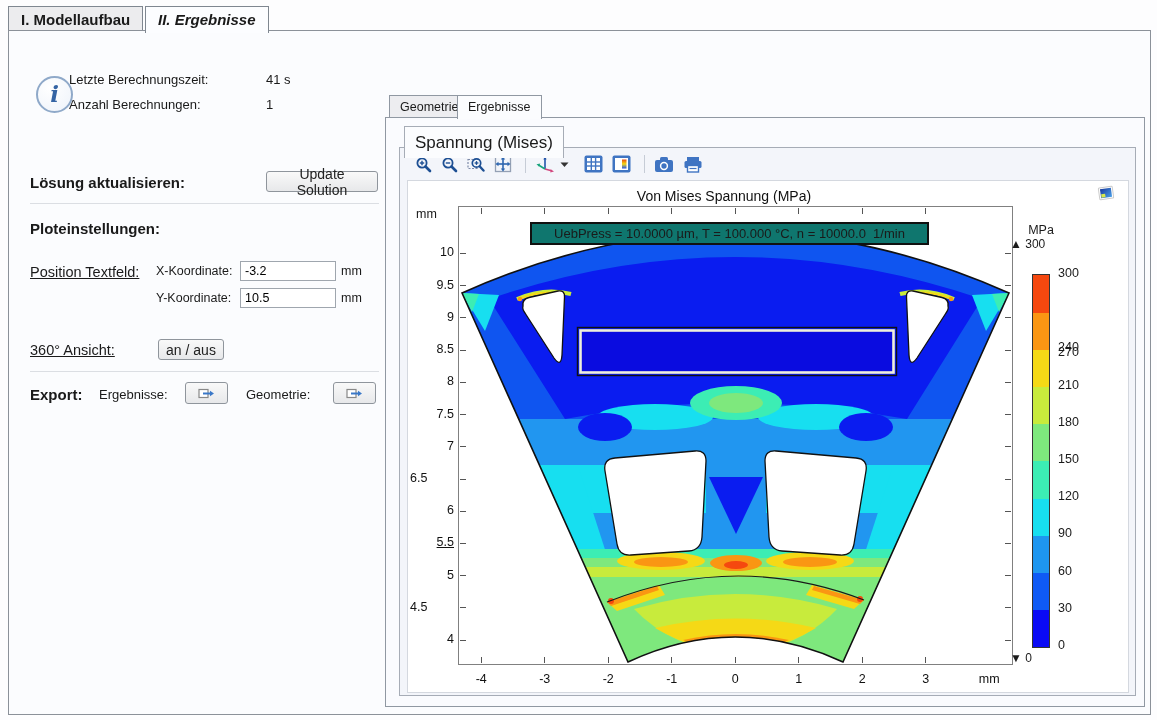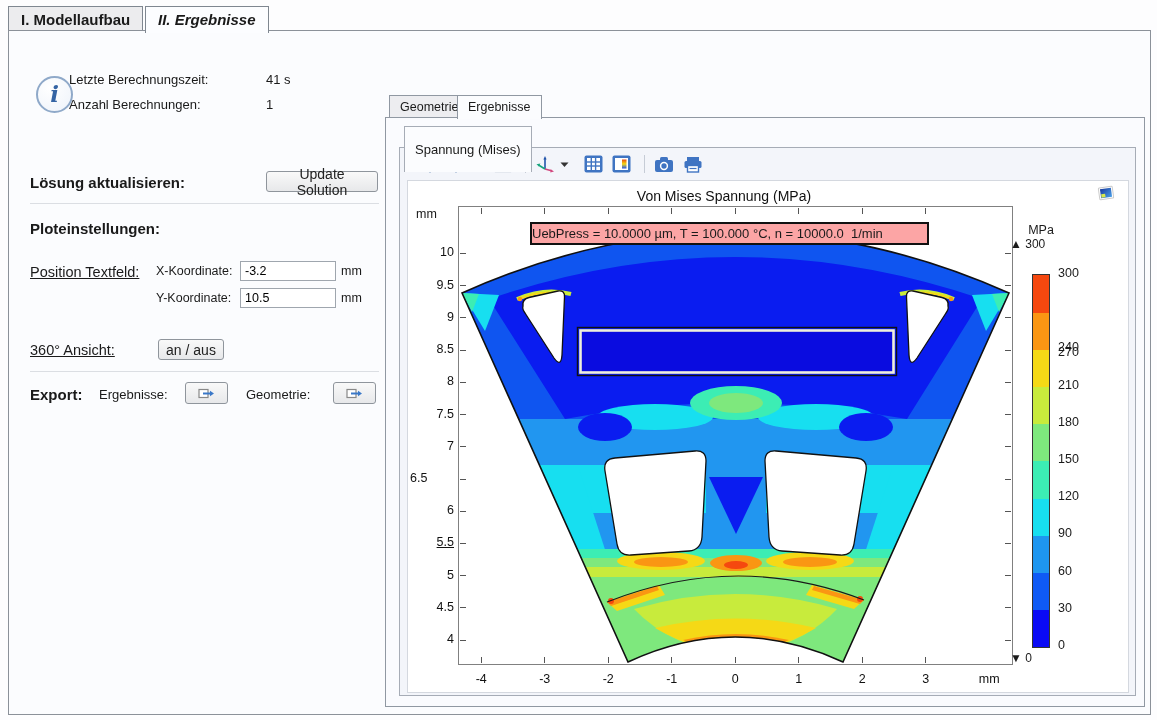--- a/index.html
+++ b/index.html
@@ -28,37 +28,37 @@
     border:2px solid #8fa9c9;background:radial-gradient(circle at 35% 30%,#ffffff,#eef3fa);
     display:flex;align-items:center;justify-content:center;}
   #info-circle span{font-family:"DejaVu Serif","Liberation Serif",serif;font-style:italic;
     font-weight:bold;font-size:23px;color:#3464a4;line-height:1;margin-top:-2px;}
   
   .gtab{position:absolute;height:22px;line-height:22px;padding:0 10px;font-size:12.5px;
     border:1px solid #9098a2;border-bottom:none;background:#ededf0;z-index:8;}
   .gtab.active{background:#fbfcfe;height:23px;z-index:10;}
   #graphics-outer{position:absolute;left:385px;top:117px;width:758px;height:588px;
     border:1px solid #9098a2;background:#fafbfe;z-index:9;}
-  .ptab{position:absolute;height:21px;line-height:21px;padding:12px 10px;font-size:13px;
+  .ptab{position:absolute;height:21px;line-height:21px;padding:5px 10px;font-size:17px;
     border:1px solid #a6acb6;border-bottom:none;background:#fbfcfe;z-index:12;}
   #plot-panel{position:absolute;left:13px;top:29px;width:735px;height:547px;
     border:1px solid #a6acb6;background:#f3f5fa;z-index:11;}
   #toolbar{position:absolute;left:1px;top:1px;width:733px;height:30px;background:#f3f5fa;
     display:flex;align-items:center;padding-left:14px;box-sizing:border-box;}
   .tb-ic{margin-right:9px;display:flex;align-items:center;height:20px;}
   .tb-sep{width:1px;height:18px;background:#c6ccd6;margin:0 9px 0 4px;}
   #graphics-area{position:absolute;left:7px;top:32px;width:720px;height:511px;
     background:#ffffff;border:1px solid #d4d8df;box-sizing:content-box;}
   #plot-title{position:absolute;left:116px;top:7px;width:400px;text-align:center;
     font-size:14px;color:#111;}
   #y-unit{position:absolute;left:8px;top:26px;font-size:12.5px;}
   #plot-frame{position:absolute;left:50px;top:25px;width:553px;height:457px;
     border:1px solid #808080;background:#fff;}
   #annotation-box{position:absolute;left:122px;top:41px;width:395px;height:19px;
-    border:2px solid #111;background:#fca5a5;line-height:19px;
+    border:2px solid #111;background:#0f766e;text-align:center;line-height:19px;
     font-size:13px;white-space:pre;}
   .tick{position:absolute;background:#555;}
   .ax-lab{position:absolute;font-size:12.5px;color:#111;}
   #colorbar{position:absolute;left:624px;top:93px;width:16px;height:372px;border:1px solid #333;}
   .cb-seg{position:absolute;left:0;width:16px;}
   .cb-lab{position:absolute;left:650px;font-size:12.5px;}
   .cb-marker{position:absolute;left:602px;font-size:12px;}
   #cb-unit{position:absolute;left:608px;top:42px;width:50px;text-align:center;font-size:12.5px;}
   #vw-logo{position:absolute;left:1099px;top:42px;}
 </style>
@@ -393,21 +393,21 @@
         <div class="tick" style="left: 597px; top: 329.737px; width: 6px; height: 1px;"></div>
         <div class="ax-lab" style="left: 2px; top: 322.237px; width: 44px; text-align: right;">6</div>
         <div class="tick" style="left: 52px; top: 361.965px; width: 6px; height: 1px;"></div>
         <div class="tick" style="left: 597px; top: 361.965px; width: 6px; height: 1px;"></div>
         <div class="ax-lab" style="left: 2px; top: 354.465px; width: 44px; text-align: right; text-decoration: underline;">5.5</div>
         <div class="tick" style="left: 52px; top: 394.194px; width: 6px; height: 1px;"></div>
         <div class="tick" style="left: 597px; top: 394.194px; width: 6px; height: 1px;"></div>
         <div class="ax-lab" style="left: 2px; top: 386.694px; width: 44px; text-align: right;">5</div>
         <div class="tick" style="left: 52px; top: 426.422px; width: 6px; height: 1px;"></div>
         <div class="tick" style="left: 597px; top: 426.422px; width: 6px; height: 1px;"></div>
-        <div class="ax-lab" style="left: 2px; top: 418.922px; width: 44px; text-align: right;">4.5</div>
+        <div class="ax-lab" style="left: 2px; top: 418.922px; width: 44px; ">4.5</div>
         <div class="tick" style="left: 52px; top: 458.651px; width: 6px; height: 1px;"></div>
         <div class="tick" style="left: 597px; top: 458.651px; width: 6px; height: 1px;"></div>
         <div class="ax-lab" style="left: 2px; top: 451.151px; width: 44px; text-align: right;">4</div>
         <div class="cb-lab" style="top: 85px;">300</div>
         <div class="cb-lab" style="top: 122.2px; margin-top: 42px;">270</div>
         <div class="cb-lab" style="top: 159.4px;">240</div>
         <div class="cb-lab" style="top: 196.6px;">210</div>
         <div class="cb-lab" style="top: 233.8px;">180</div>
         <div class="cb-lab" style="top: 271px;">150</div>
         <div class="cb-lab" style="top: 308.2px;">120</div>

